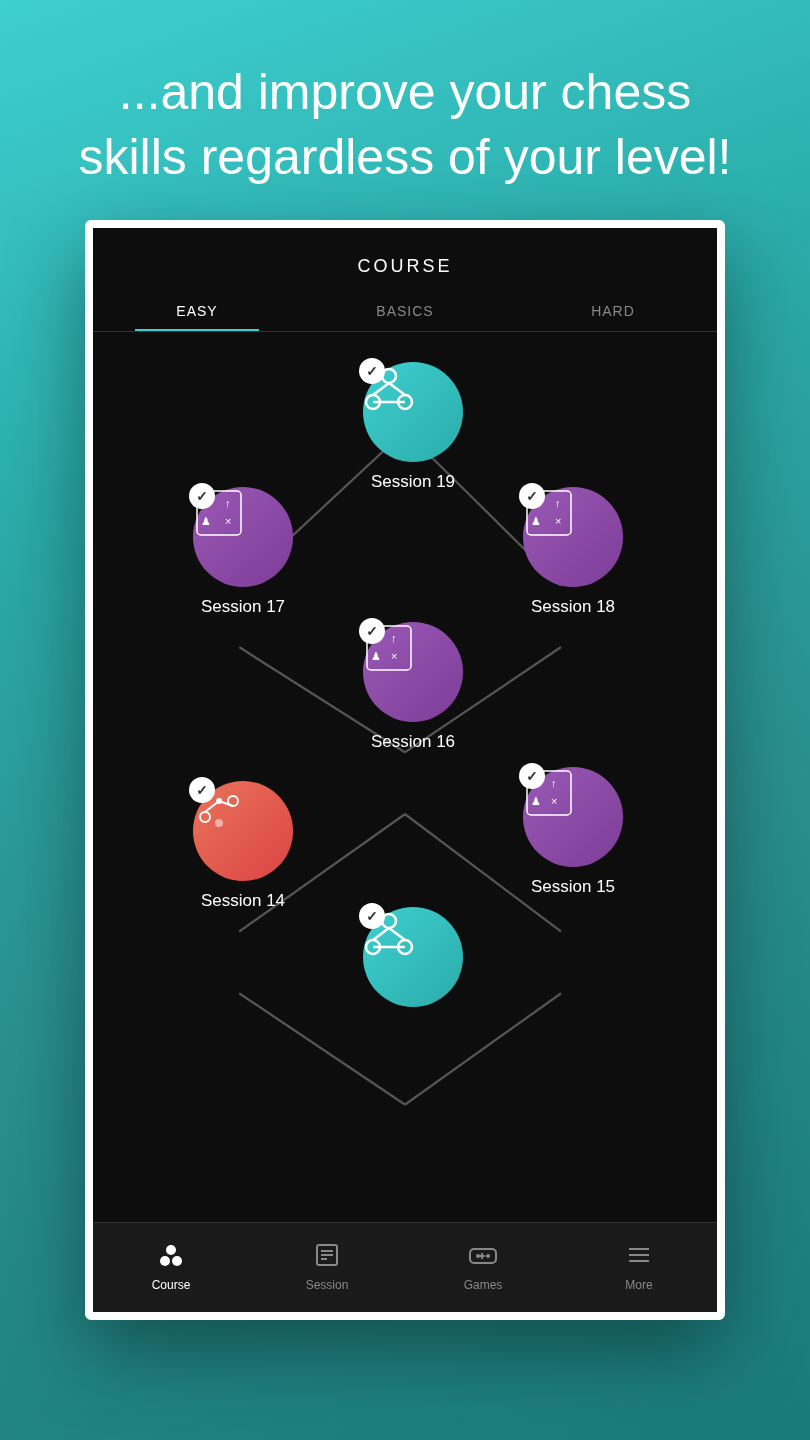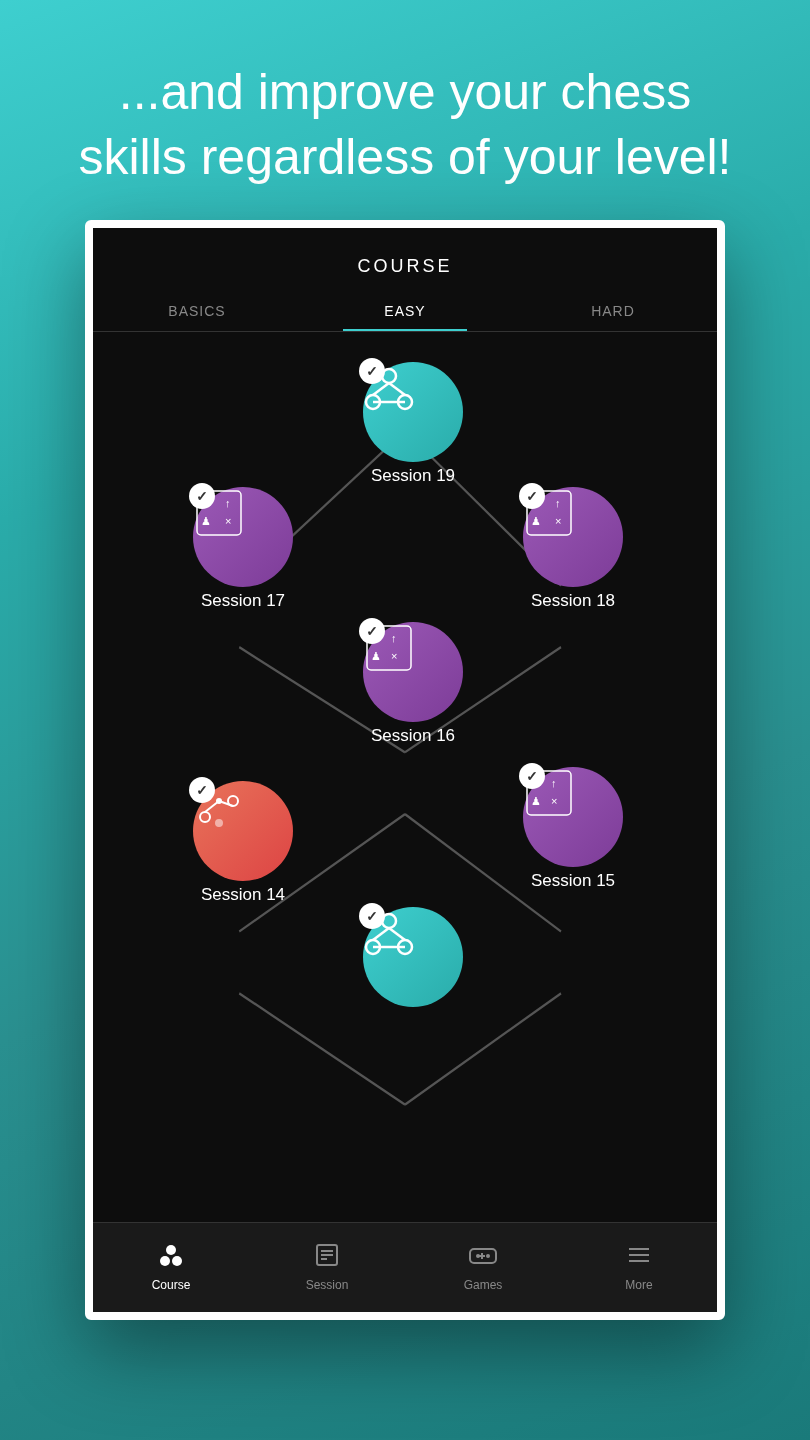--- a/index.html
+++ b/index.html
@@ -99,21 +99,21 @@
       width: 100%;
       height: 100%;
       pointer-events: none;
     }
 
     .node-container {
       position: absolute;
       display: flex;
       flex-direction: column;
       align-items: center;
-      gap: 4px;
+      gap: 10px;
     }
 
     .node {
       width: 100px;
       height: 100px;
       border-radius: 50%;
       display: flex;
       align-items: center;
       justify-content: center;
       position: relative;
@@ -194,22 +194,22 @@
 <body>
 
 <div class="header-text">...and improve your chess skills regardless of your level!</div>
 
 <div class="phone-wrapper">
   <div class="phone-inner">
 
     <div class="course-header">COURSE</div>
 
     <div class="tabs">
+      <div class="tab active">EASY</div>
       <div class="tab">BASICS</div>
-      <div class="tab active">EASY</div>
       <div class="tab">HARD</div>
     </div>
 
     <div class="course-map">
 
       <svg viewBox="0 0 640 720" preserveAspectRatio="none">
 
         <line x1="320" y1="80" x2="480" y2="205" stroke="#555" stroke-width="2"></line>
 
         <line x1="320" y1="80" x2="150" y2="205" stroke="#555" stroke-width="2"></line>

